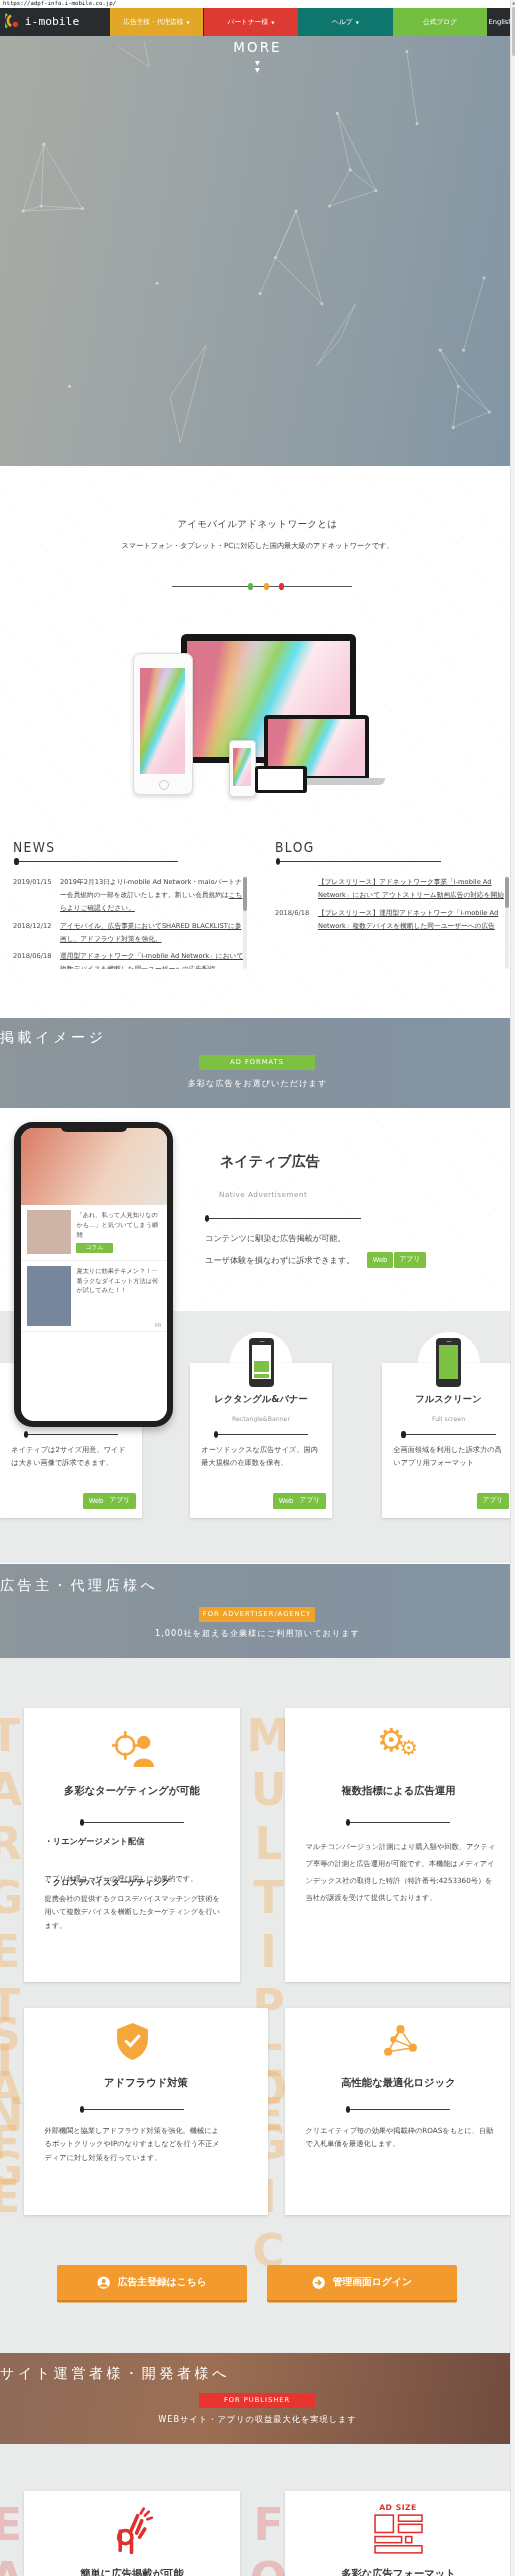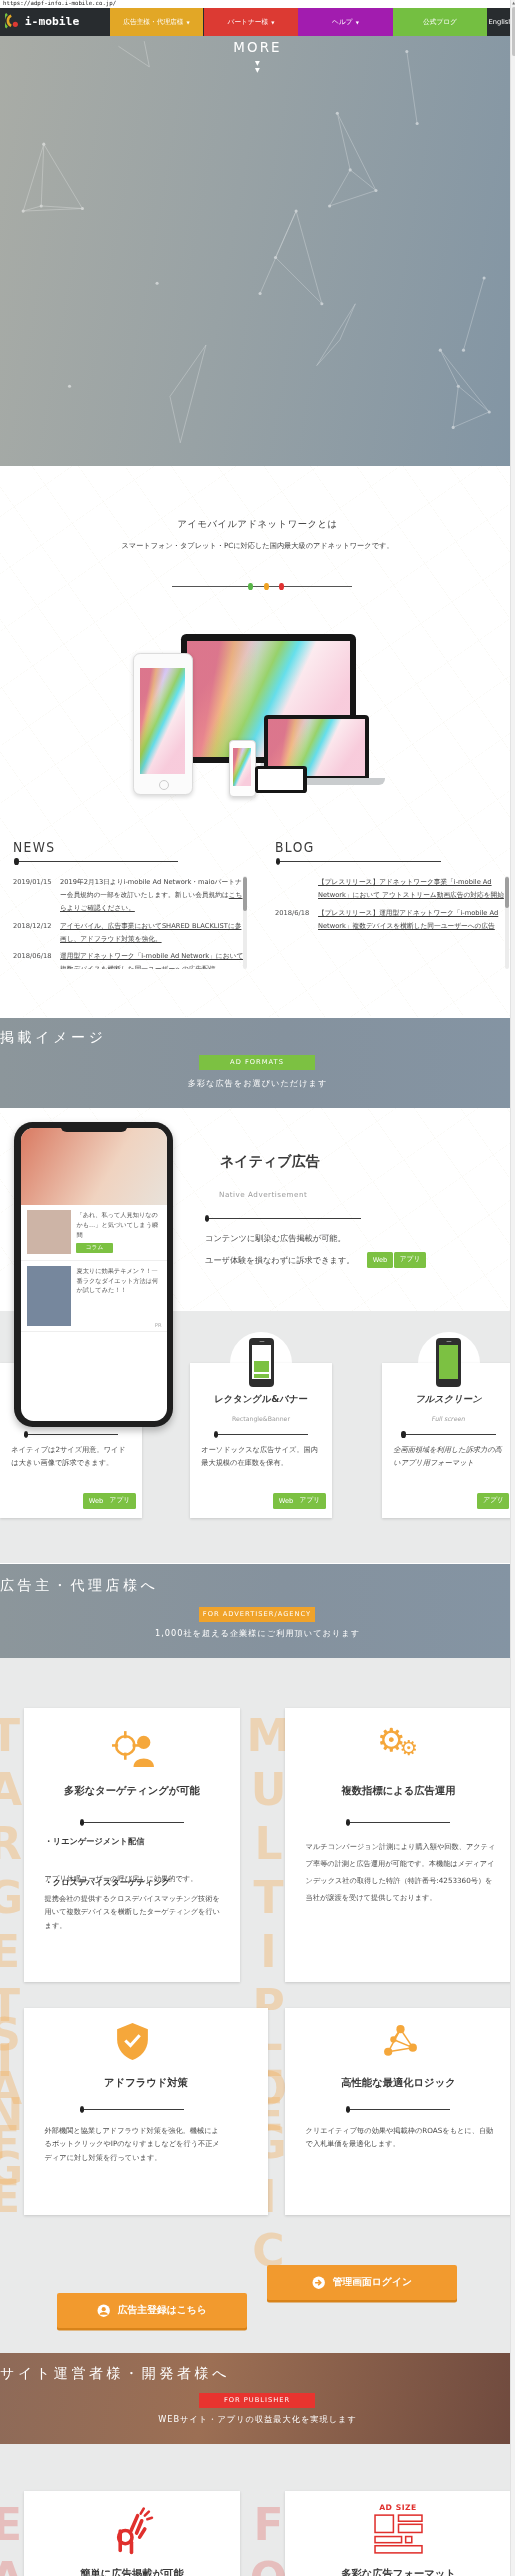--- a/index.html
+++ b/index.html
@@ -7,21 +7,21 @@
         font-family:"DejaVu Sans","Liberation Sans",sans-serif;color:#3c3c3c;background:#fff;}
   .abs{position:absolute;}
   
   #url-strip{left:0;top:0;width:515px;height:8.2px;background:#fff;font-size:5.7px;color:#111;
              font-family:"DejaVu Sans Mono","Liberation Mono",monospace;padding-left:3.1px;line-height:7.7px;}
   #header{left:0;top:8.2px;width:515px;height:28px;background:#282C2F;}
   .navitem{position:absolute;top:0;height:28px;display:flex;align-items:center;justify-content:center;
            color:#fff;font-size:6.7px;cursor:pointer;gap:3.1px;white-space:nowrap;overflow:hidden;}
   .caret{font-size:4.1px;}
   #logo-hd{position:absolute;left:5.2px;top:4.1px;display:flex;align-items:center;gap:4.1px;}
-  .logo-text{color:#fff;font-size:11.3px;font-weight:bold;font-family:"DejaVu Sans Mono","Liberation Mono",monospace;}
+  .logo-text{color:#fff;font-size:11.3px;font-weight:normal;font-family:"DejaVu Sans Mono","Liberation Mono",monospace;}
   
   #hero{left:0;top:36px;width:515px;height:430px;
         background:linear-gradient(100deg,#a9aca6 0%,#98a2a5 45%,#8295a4 100%);}
   #more{left:0;top:4.1px;width:100%;text-align:center;color:#fff;font-size:13.4px;letter-spacing:2.1px;}
   .more-arrow{left:0;width:100%;text-align:center;color:#fff;font-size:6.2px;line-height:6.2px;}
   
   .paper{background:
      repeating-linear-gradient(55deg, rgba(214,208,178,.13) 0 0.5px, transparent 0.5px 38px),
      repeating-linear-gradient(-35deg, rgba(214,208,178,.11) 0 0.5px, transparent 0.5px 47px),
      #ffffff;}
@@ -110,21 +110,21 @@
       <span class="logo-text">i-mobile</span>
     </div>
     <div class="navitem" style="left:110px;width:93px;background:#E2A726;">
       <span>広告主様・代理店様</span>
       <span class="caret">▼</span>
     </div>
     <div class="navitem" style="left:204px;width:94px;background:#DC3A33;">
       <span>パートナー様</span>
       <span class="caret">▼</span>
     </div>
-    <div class="navitem" style="left:298px;width:95px;background:#a21caf;">
+    <div class="navitem" style="left:298px;width:95px;background:#0f766e;">
       <span>ヘルプ</span>
       <span class="caret">▼</span>
     </div>
     <div class="navitem" style="left:393px;width:94px;background:#74BF41;">
       <span>公式ブログ</span>
     </div>
     <div class="navitem" style="left:486px;width:29px;">
       <span>English</span>
     </div>
   </div>
@@ -322,21 +322,21 @@
     <div class="abs" style="right:33px;bottom:9.3px;"><span class="gbtn">Web</span></div>
     <div class="abs" style="right:6.2px;bottom:9.3px;"><span class="gbtn">アプリ</span></div>
   </div>
   <div class="mini-phone" style="left:249px;top:1338px;">
     <div class="mp-dot"></div>
       <div class="scr"></div>
     <div class="abs" style="left:4.6px;top:23px;width:15.5px;height:11.3px;background:#7CC142;"></div>
     <div class="abs" style="left:4.6px;top:36px;width:15.5px;height:4.1px;background:#7CC142;"></div>
   </div>
 
-  <div class="card" style="left:382px;top:1363px;width:133px;height:155px;font-style:italic;">
+  <div class="card" style="left:382px;top:1363px;width:133px;height:155px;">
     <div class="c-title" style="top:30px;font-size:9.3px;">フルスクリーン</div>
     <div class="c-en" style="top:52px;">Full screen</div>
     <div class="dotline" style="left:20.6px;top:71px;width:93px;">
         <span class="dl-dot"></span>
       </div>
     <div class="c-p" style="left:11.3px;top:80px;width:112px;">全画面領域を利用した訴求力の高いアプリ用フォーマット</div>
     <div class="abs" style="right:6.2px;bottom:9.3px;"><span class="gbtn">アプリ</span></div>
   </div>
   <div class="mini-phone" style="left:436px;top:1338px;">
     <div class="mp-dot"></div>
@@ -420,21 +420,21 @@
           </g>
       </svg>
     </div>
     <div class="c-title" style="top:68px;font-size:10.3px;">高性能な最適化ロジック</div>
     <div class="dotline" style="left:62px;top:101px;width:103px;">
         <span class="dl-dot"></span>
       </div>
     <div class="c-p" style="left:20.6px;top:116px;width:190px;">クリエイティブ毎の効果や掲載枠のROASをもとに、自動で入札単価を最適化します。</div>
   </div>
 
-  <div class="cta cta-orange" style="left:57px;top:2265px;margin-top:28px;">
+  <div class="cta cta-orange" style="left:57px;top:2265px;">
     <span>
       <svg width="13.4" height="13.4" viewBox="0 0 26 26">
           <circle cx="13" cy="13" r="12" fill="#fff"></circle>
           <circle cx="13" cy="10" r="4" fill="#F29A2E"></circle>
           <path d="M5 21 C5 14 21 14 21 21 Z" fill="#F29A2E"></path>
         </svg>
     </span>
     <span>広告主登録はこちら</span>
   </div>
   <div class="cta cta-orange" style="left:267px;top:2265px;">

